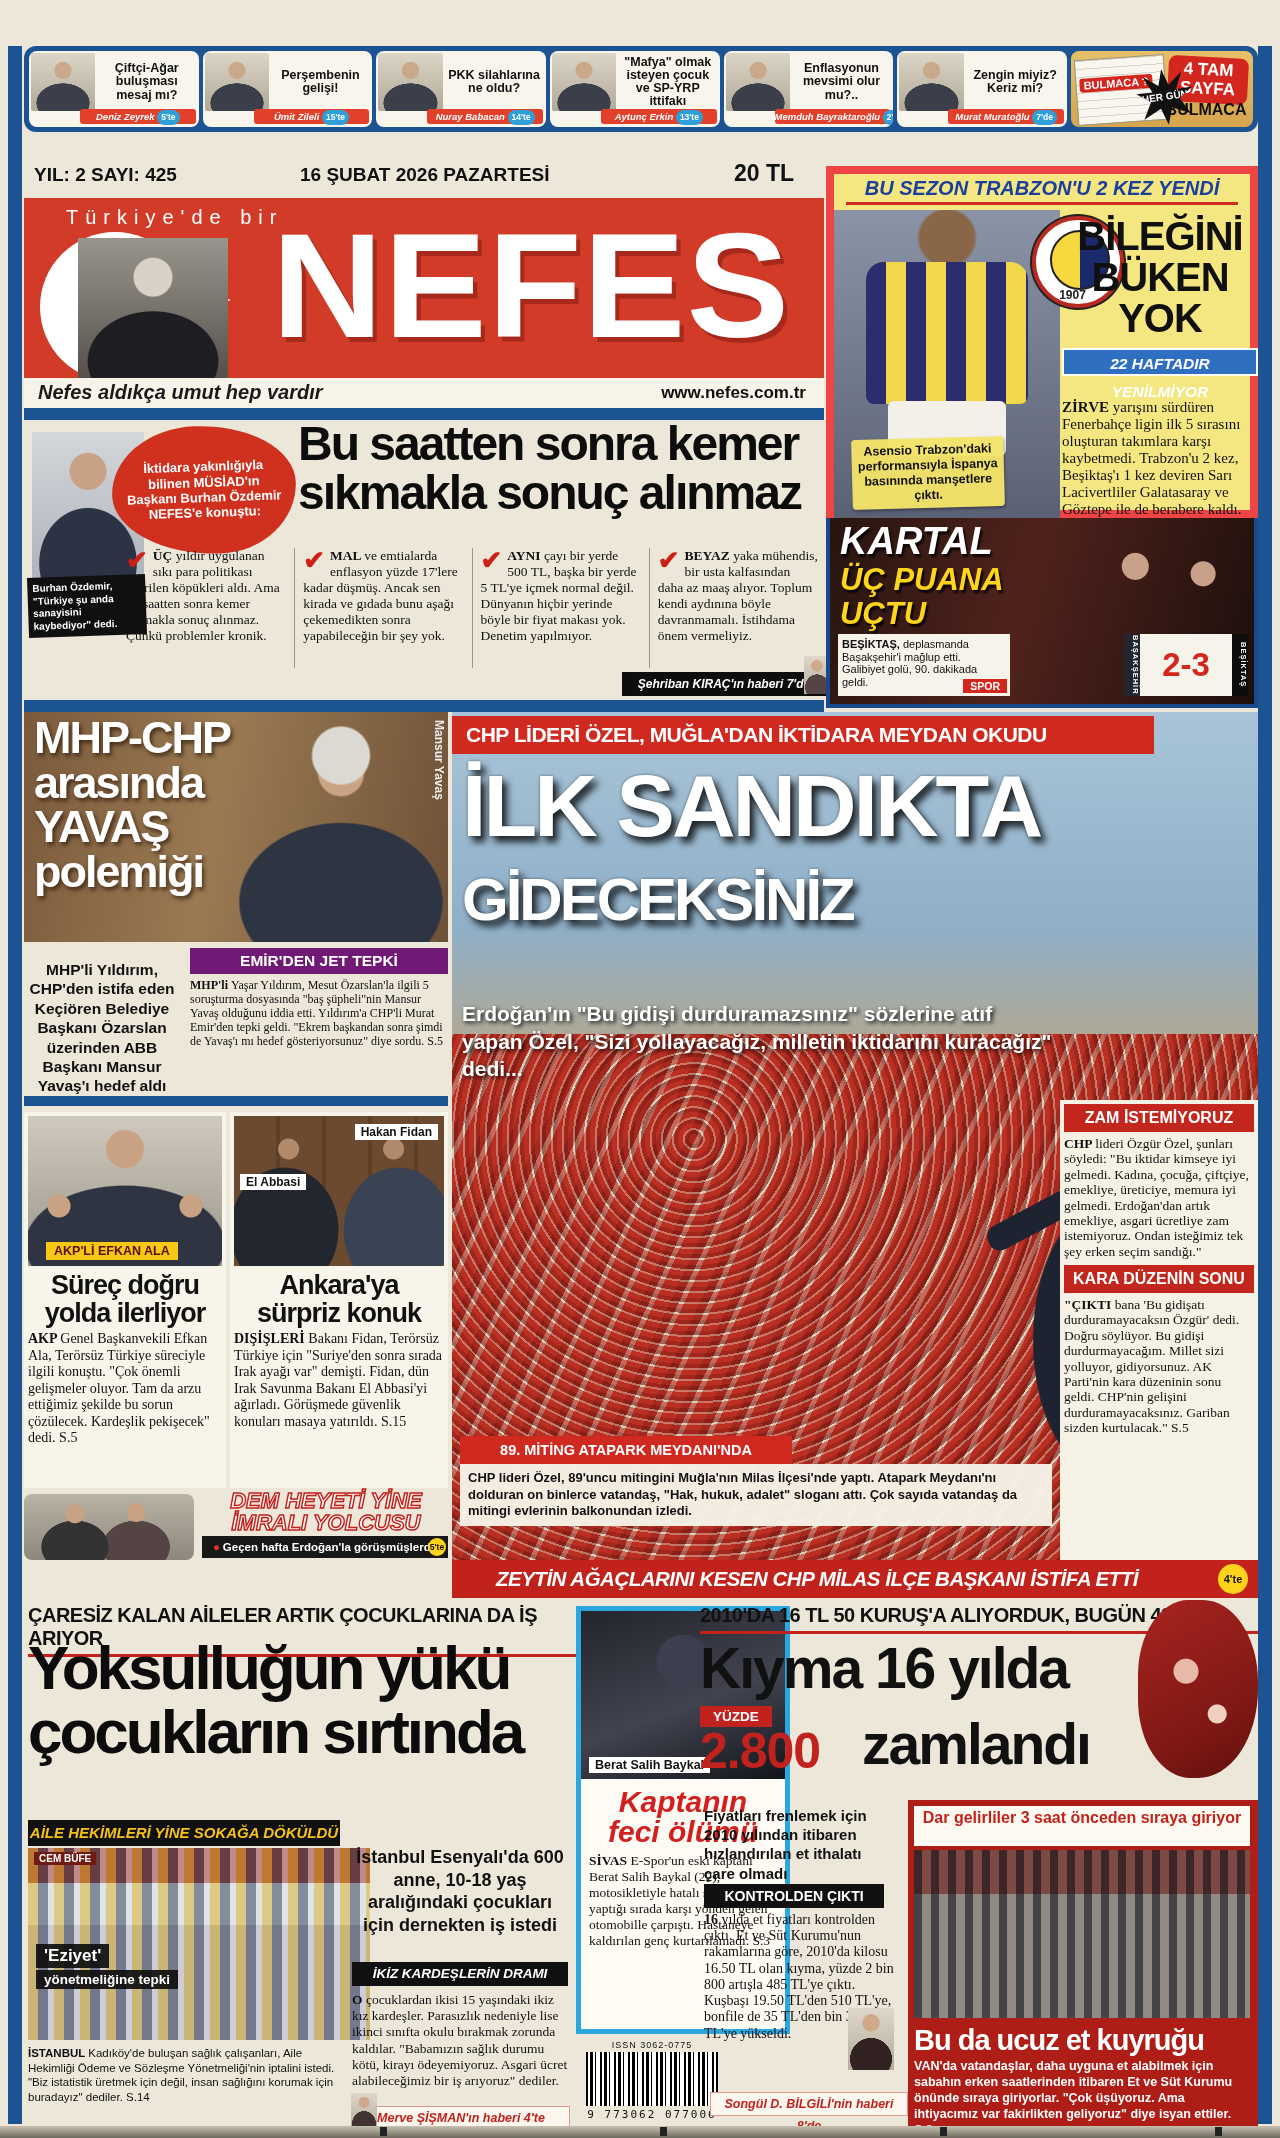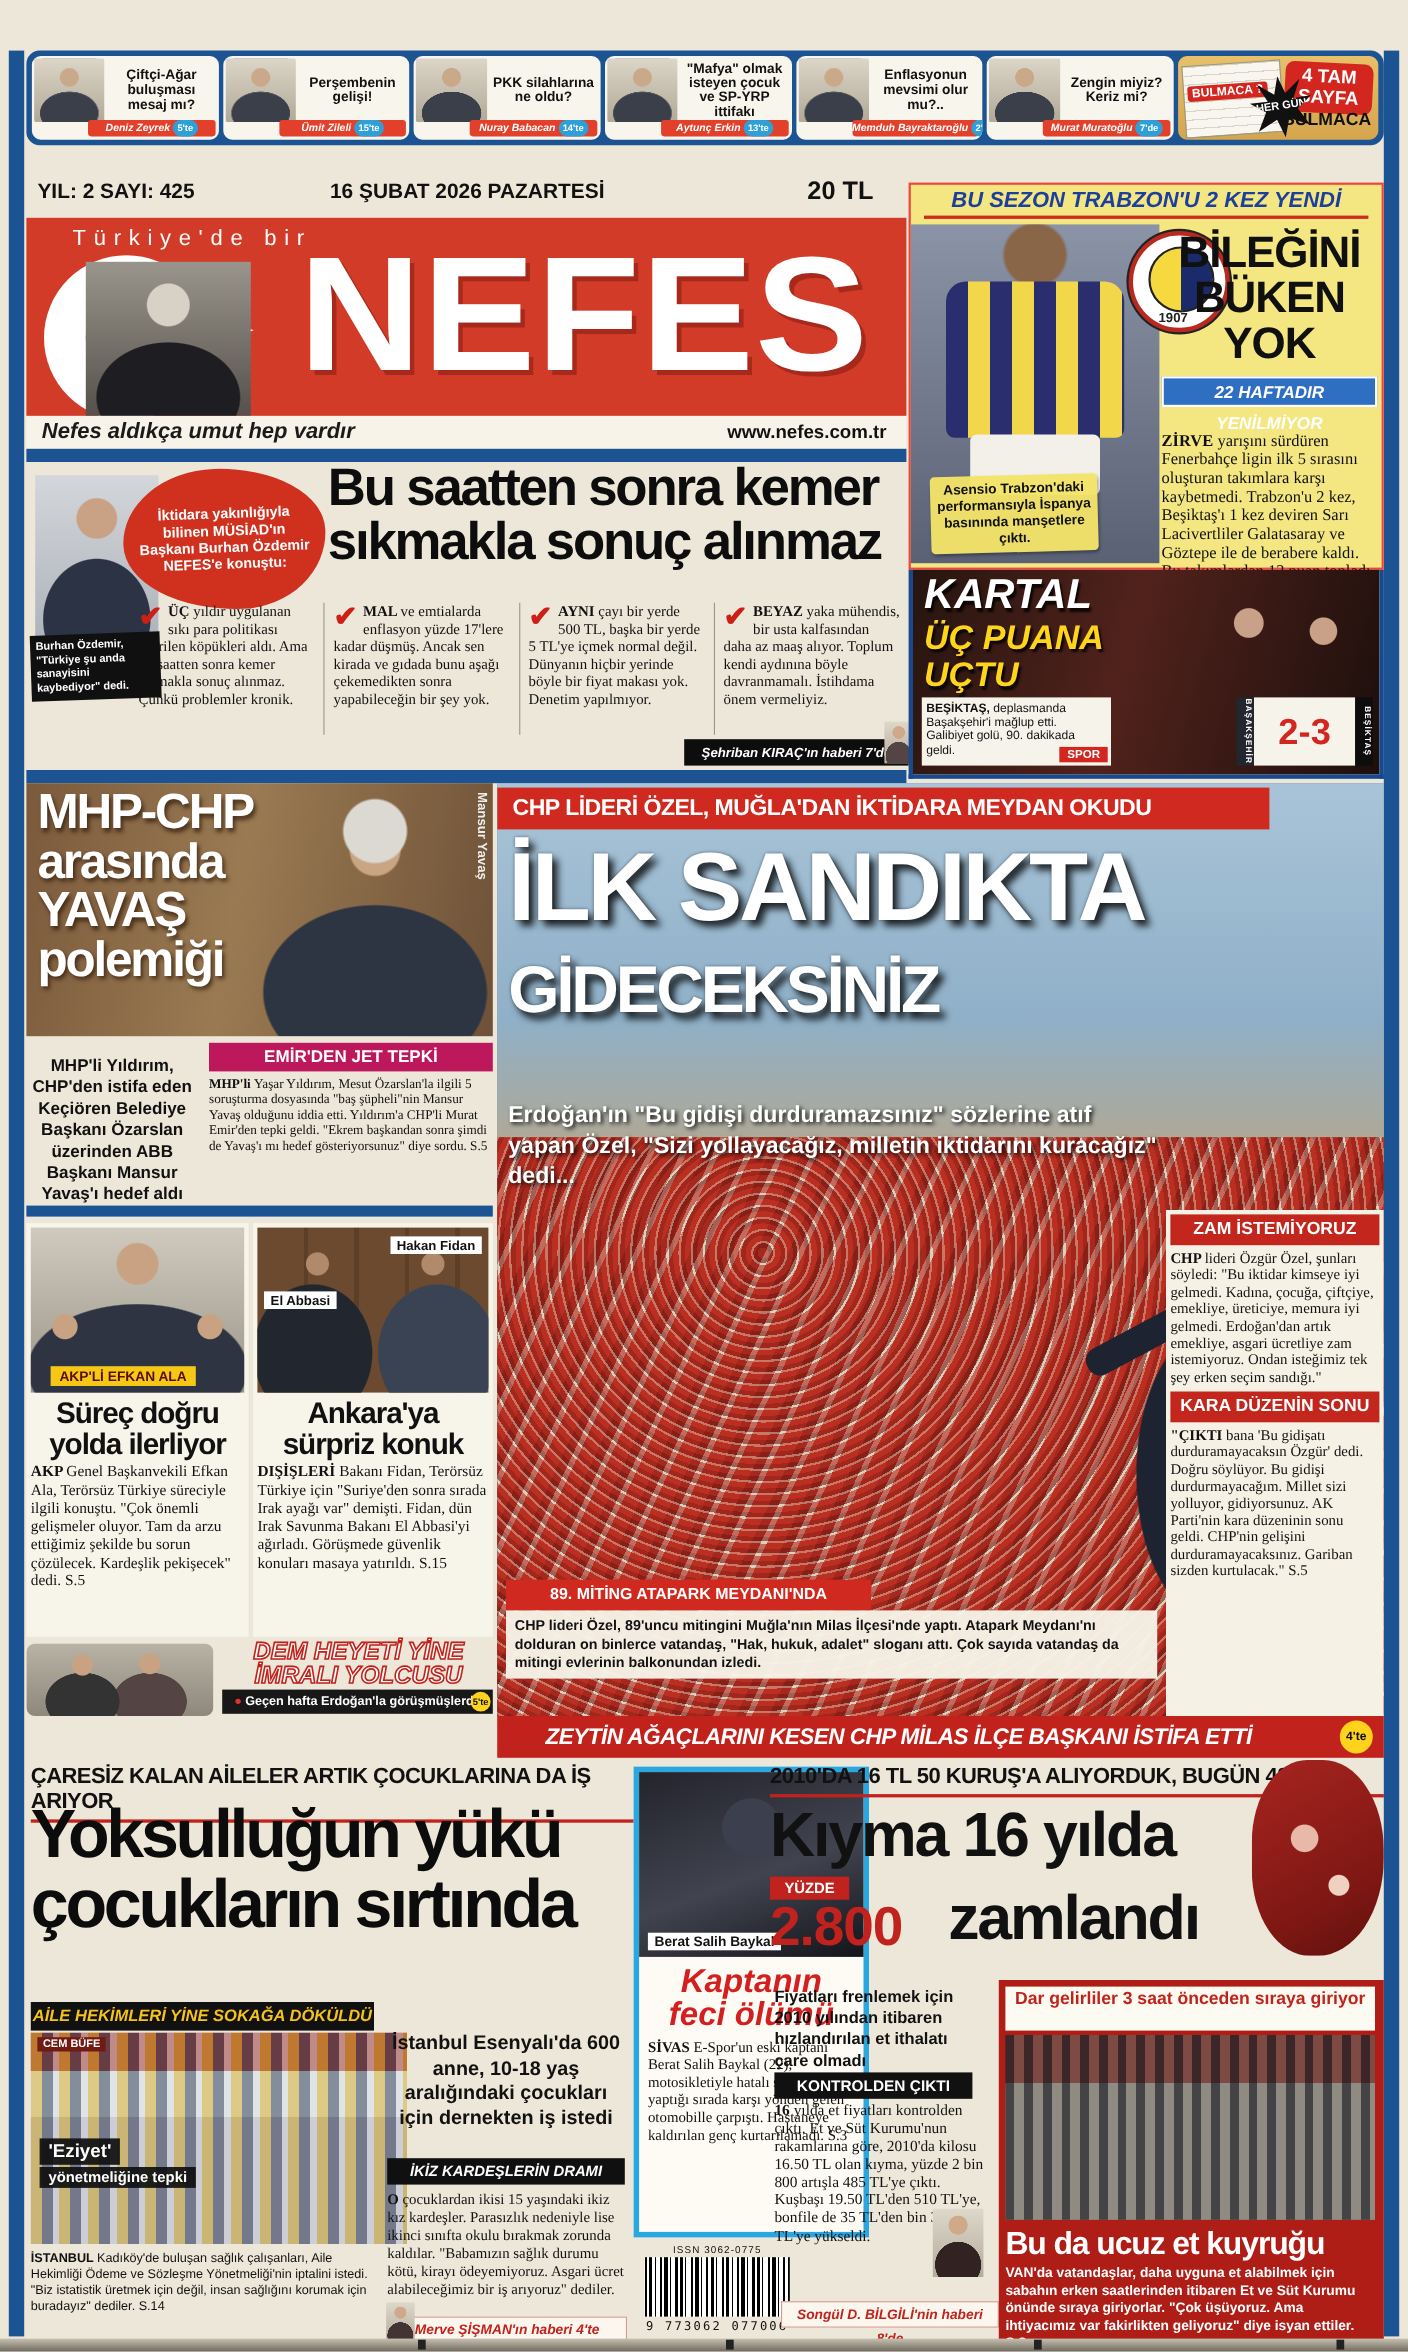--- a/index.html
+++ b/index.html
@@ -72,21 +72,21 @@
   .pt{flex:1 1 0;padding:0 8px;}
   .pt + .pt{border-left:1px solid #9a958a;}
   .chk{float:left;color:#cc2017;font-weight:900;font-size:26px;line-height:24px;margin:0 5px 0 0;}
   .pt p{margin:0;font-family:"Liberation Serif",serif;font-size:13.5px;line-height:1.18;}
   .lead-credit{position:absolute;left:598px;top:248px;width:204px;height:24px;background:#0d0d0d;color:#fff;
      font-style:italic;font-weight:bold;font-size:12px;line-height:24px;text-align:center;}
   .sehriban{position:absolute;right:-4px;top:-16px;width:26px;height:38px;
      background:radial-gradient(circle at 50% 26%,#cfa98a 18%,transparent 19%),
         radial-gradient(ellipse 46% 34% at 50% 82%,#544 98%,transparent 100%),linear-gradient(#ded8ca,#b3ab9c);}
   
-  .fbbox{left:826px;top:166px;width:432px;height:352px;background:#f4e782;border:2px solid #ef4444;box-sizing:border-box;}
+  .fbbox{left:826px;top:166px;width:432px;height:352px;background:#f4e782;border:8px solid #ef4444;box-sizing:border-box;}
   .fbkick{margin:3px 12px 0;text-align:center;color:#1c3f9e;font-weight:900;font-style:italic;font-size:20px;
      border-bottom:3px solid #cf2c20;padding-bottom:2px;}
   .fbphoto{position:absolute;left:0;top:36px;width:226px;height:308px;
      background:radial-gradient(circle at 50% 9%,#8a6648 9%,transparent 10%),linear-gradient(#8b93a6,#5a6175);}
   .fbshirt{position:absolute;left:14%;top:17%;width:72%;height:46%;border-radius:18px 18px 8px 8px;
      background:repeating-linear-gradient(90deg,#2b2e6e 0 20px,#f3d74a 20px 40px);}
   .fbshorts{position:absolute;left:24%;top:62%;width:52%;height:18%;background:#f2f0e8;border-radius:6px;}
   .fbcrest{position:absolute;left:198px;top:42px;width:84px;height:84px;border-radius:50%;background:#fff;
      border:4px solid #b8291f;box-shadow:0 0 0 2px #222;}
   .fbcrest .inner{position:absolute;left:14px;top:10px;width:56px;height:56px;border-radius:50%;
@@ -127,21 +127,21 @@
   .mansur{position:absolute;right:0;bottom:0;width:214px;height:222px;
      background:radial-gradient(circle at 50% 16%,#dcd9d2 13%,transparent 14%),
         radial-gradient(circle at 50% 24%,#c9a583 11%,transparent 12%),
         radial-gradient(ellipse 48% 36% at 50% 82%,#2e3542 98%,transparent 100%);}
   .mhp-hl{position:absolute;left:10px;top:4px;color:#fff;font-weight:900;font-size:45px;line-height:.99;
      letter-spacing:-2px;text-shadow:2px 3px 4px rgba(40,20,5,.7);}
   .mhp-vert{position:absolute;right:2px;top:8px;writing-mode:vertical-rl;color:#eee;font-weight:bold;font-size:12px;}
   .mhp-text{position:absolute;left:0;top:236px;width:424px;display:flex;}
   .mhp-deck{width:156px;font-weight:900;font-size:15.5px;line-height:1.25;text-align:center;padding-top:12px;box-sizing:border-box;}
   .mhp-bodywrap{width:268px;padding-left:10px;box-sizing:border-box;}
-  .mhp-bar{height:26px;background:#be185d;color:#fff;font-weight:900;font-size:15.5px;line-height:26px;text-align:center;margin-bottom:4px;}
+  .mhp-bar{height:26px;background:#701a75;color:#fff;font-weight:900;font-size:15.5px;line-height:26px;text-align:center;margin-bottom:4px;}
   .mhp-body{font-family:"Liberation Serif",serif;font-size:12px;line-height:1.17;margin:0;}
   
   .chp{left:452px;top:712px;width:806px;height:848px;overflow:hidden;background:#7f9ab0;}
   .chp-sky{position:absolute;left:0;top:0;width:100%;height:42%;
      background:linear-gradient(#a9c4d8 0%,#8fb0c8 60%,#b8a689 100%);}
   .chp-crowd{position:absolute;left:0;top:38%;width:100%;height:62%;
      background:
        repeating-linear-gradient(115deg,rgba(196,42,30,.50) 0 14px,rgba(150,25,18,.45) 14px 22px,rgba(240,235,220,.30) 22px 27px),
        repeating-radial-gradient(circle at 30% 20%,#b23327 0 5px,#7d241b 5px 9px,#cfc5ae 9px 11px),
        linear-gradient(#a33026,#6e1f16);}

